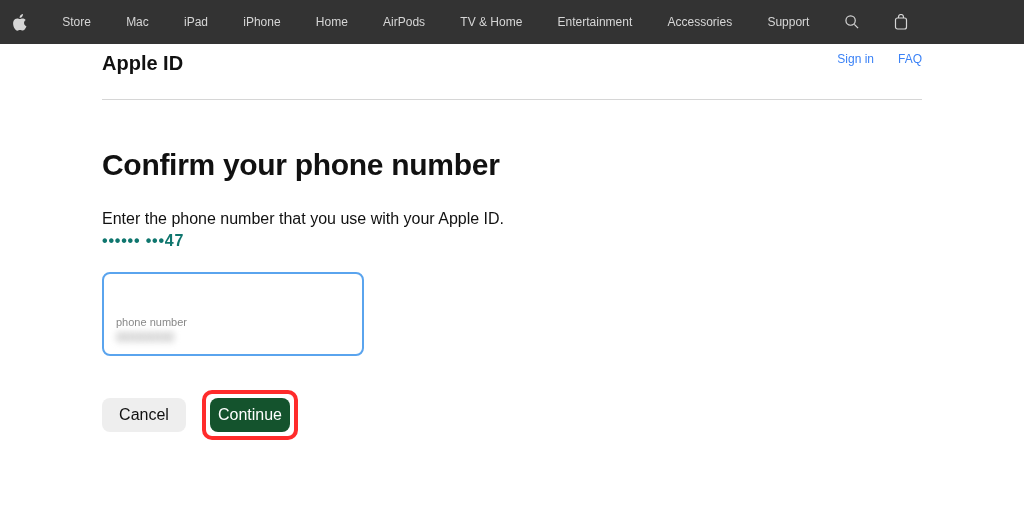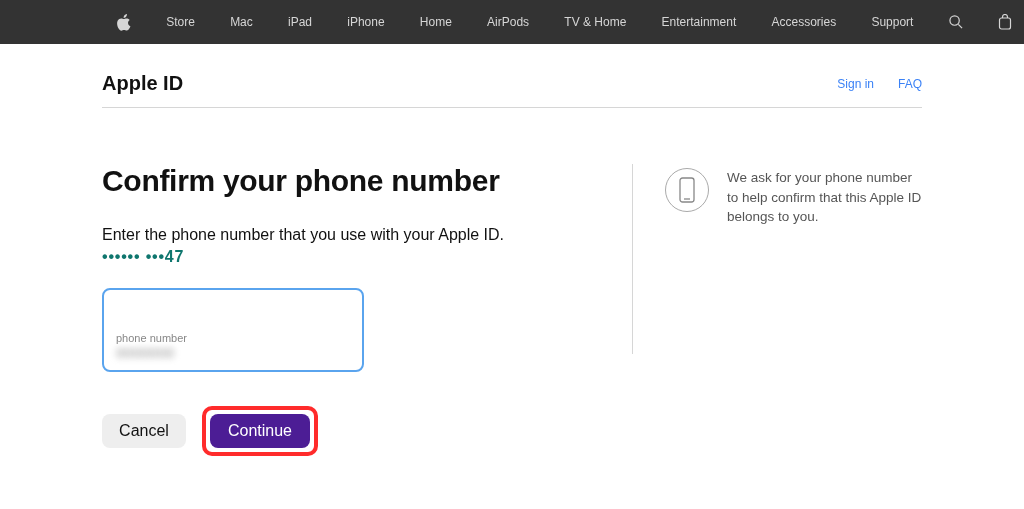--- a/index.html
+++ b/index.html
@@ -1,43 +1,43 @@
 <!DOCTYPE html>
 <html><head>
   <meta charset="utf-8">
   <style>
     * { margin: 0; padding: 0; box-sizing: border-box; }
     body { font-family: -apple-system, BlinkMacSystemFont, "Segoe UI", Helvetica, Arial, sans-serif; background: #fff; width: 1024px; }
     
-    .global-nav { background: #333333; height: 44px; display: flex; align-items: center; justify-content: flex-end; }
+    .global-nav { background: #333333; height: 44px; display: flex; align-items: center; justify-content: flex-start; }
     .global-nav-inner { display: flex; align-items: center; gap: 0; width: 100%; max-width: 920px; justify-content: space-between; padding: 0 12px; }
     .global-nav a { color: #d6d6d6; font-size: 12px; text-decoration: none; cursor: pointer; }
     .global-nav a.icon { display: flex; align-items: center; }
     
-    .local-nav { max-width: 820px; margin: 16px auto; display: flex; align-items: center; justify-content: space-between; height: 48px; border-bottom: 1px solid #d6d6d6; }
+    .local-nav { max-width: 820px; margin: 8px auto; display: flex; align-items: flex-start; justify-content: space-between; height: 48px; border-bottom: 1px solid #d6d6d6; }
     .local-nav-title { font-size: 20px; font-weight: 600; color: #111; }
     .local-nav-links { display: flex; gap: 24px; }
     .local-nav-links a { font-size: 12px; color: #3b82f6; text-decoration: none; cursor: pointer; }
     
     .content { max-width: 820px; margin: 0 auto; padding-top: 40px; display: flex; }
     .main-col { flex: 1; padding-right: 40px; }
     .side-col { width: 290px; border-left: 1px solid #d6d6d6; padding-left: 32px; padding-top: 4px; display: flex; gap: 18px; height: 190px; }
     
     h1 { font-size: 30px; font-weight: 700; color: #111; margin-bottom: 28px; letter-spacing: -0.01em; }
     .subtitle { font-size: 16px; color: #111; margin-bottom: 4px; }
     .masked { font-size: 16px; color: #0f766e; margin-bottom: 22px; letter-spacing: 0.05em; font-weight: bold; }
     
     .input-wrapper { position: relative; width: 262px; border: 2.5px solid #5aa4ee; border-radius: 8px; padding: 6px 12px 8px 12px; background: #fff; margin-bottom: 34px; }
     .input-label { font-size: 11px; color: #888; display: block; margin-top: 36px; }
     .blurred { filter: blur(3px); color: #999; font-size: 15px; line-height: 18px; height: 18px; }
     
     .buttons { display: flex; gap: 16px; align-items: center; }
     .btn { width: 84px; height: 34px; border-radius: 8px; font-size: 16px; border: none; cursor: pointer; display: inline-flex; align-items: center; justify-content: center; }
     .btn-cancel { background: #eeeeee; color: #111; }
-    .btn-continue { background: #4c1d95; color: #fff; width: 100px; }
+    .btn-continue { background: #14532d; color: #fff; width: 80px; }
     
     .highlight-box { border: 4px solid #ff2b2b; border-radius: 10px; padding: 4px; display: inline-block; }
     
     .phone-icon-circle { width: 44px; height: 44px; border: 1.5px solid #aaa; border-radius: 50%; display: flex; align-items: center; justify-content: center; flex-shrink: 0; }
     .side-text { font-size: 13.5px; color: #555; line-height: 1.45; }
   </style>
 </head>
 <body>
 
 <nav class="global-nav">
@@ -92,22 +92,13 @@
     </div>
 
     <div class="buttons">
       <button class="btn btn-cancel">Cancel</button>
       <span class="highlight-box">
         <button class="btn btn-continue">Continue</button>
       </span>
     </div>
   </div>
 
-  <div class="side-col">
-    <div class="phone-icon-circle">
-      <svg width="16" height="26" viewBox="0 0 16 26" fill="none" stroke="#888" stroke-width="1.3">
-          <rect x="1" y="1" width="14" height="24" rx="2.5"></rect>
-          <line x1="5" y1="22" x2="11" y2="22"></line>
-        </svg>
-    </div>
-    <div class="side-text">We ask for your phone number to help confirm that this Apple ID belongs to you.</div>
-  </div>
 </div>
 
 </body></html>

